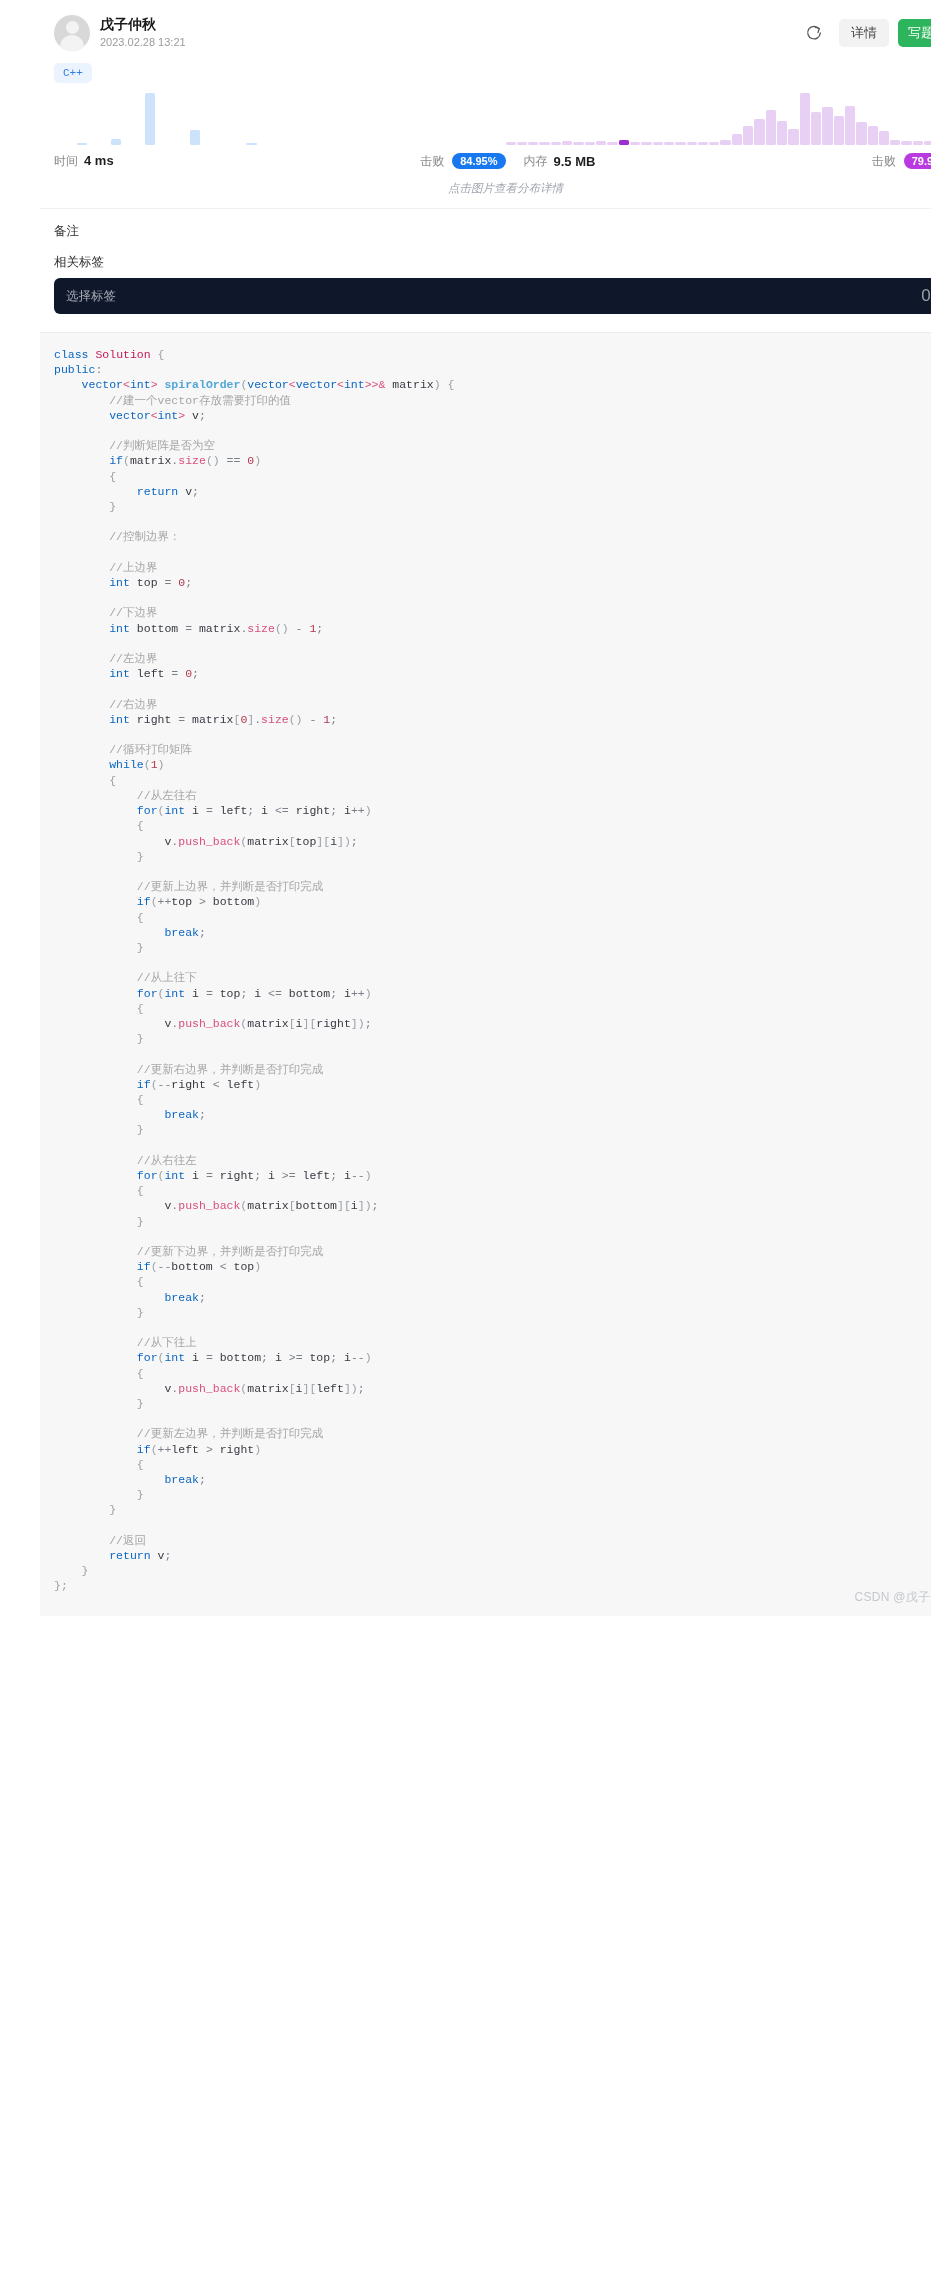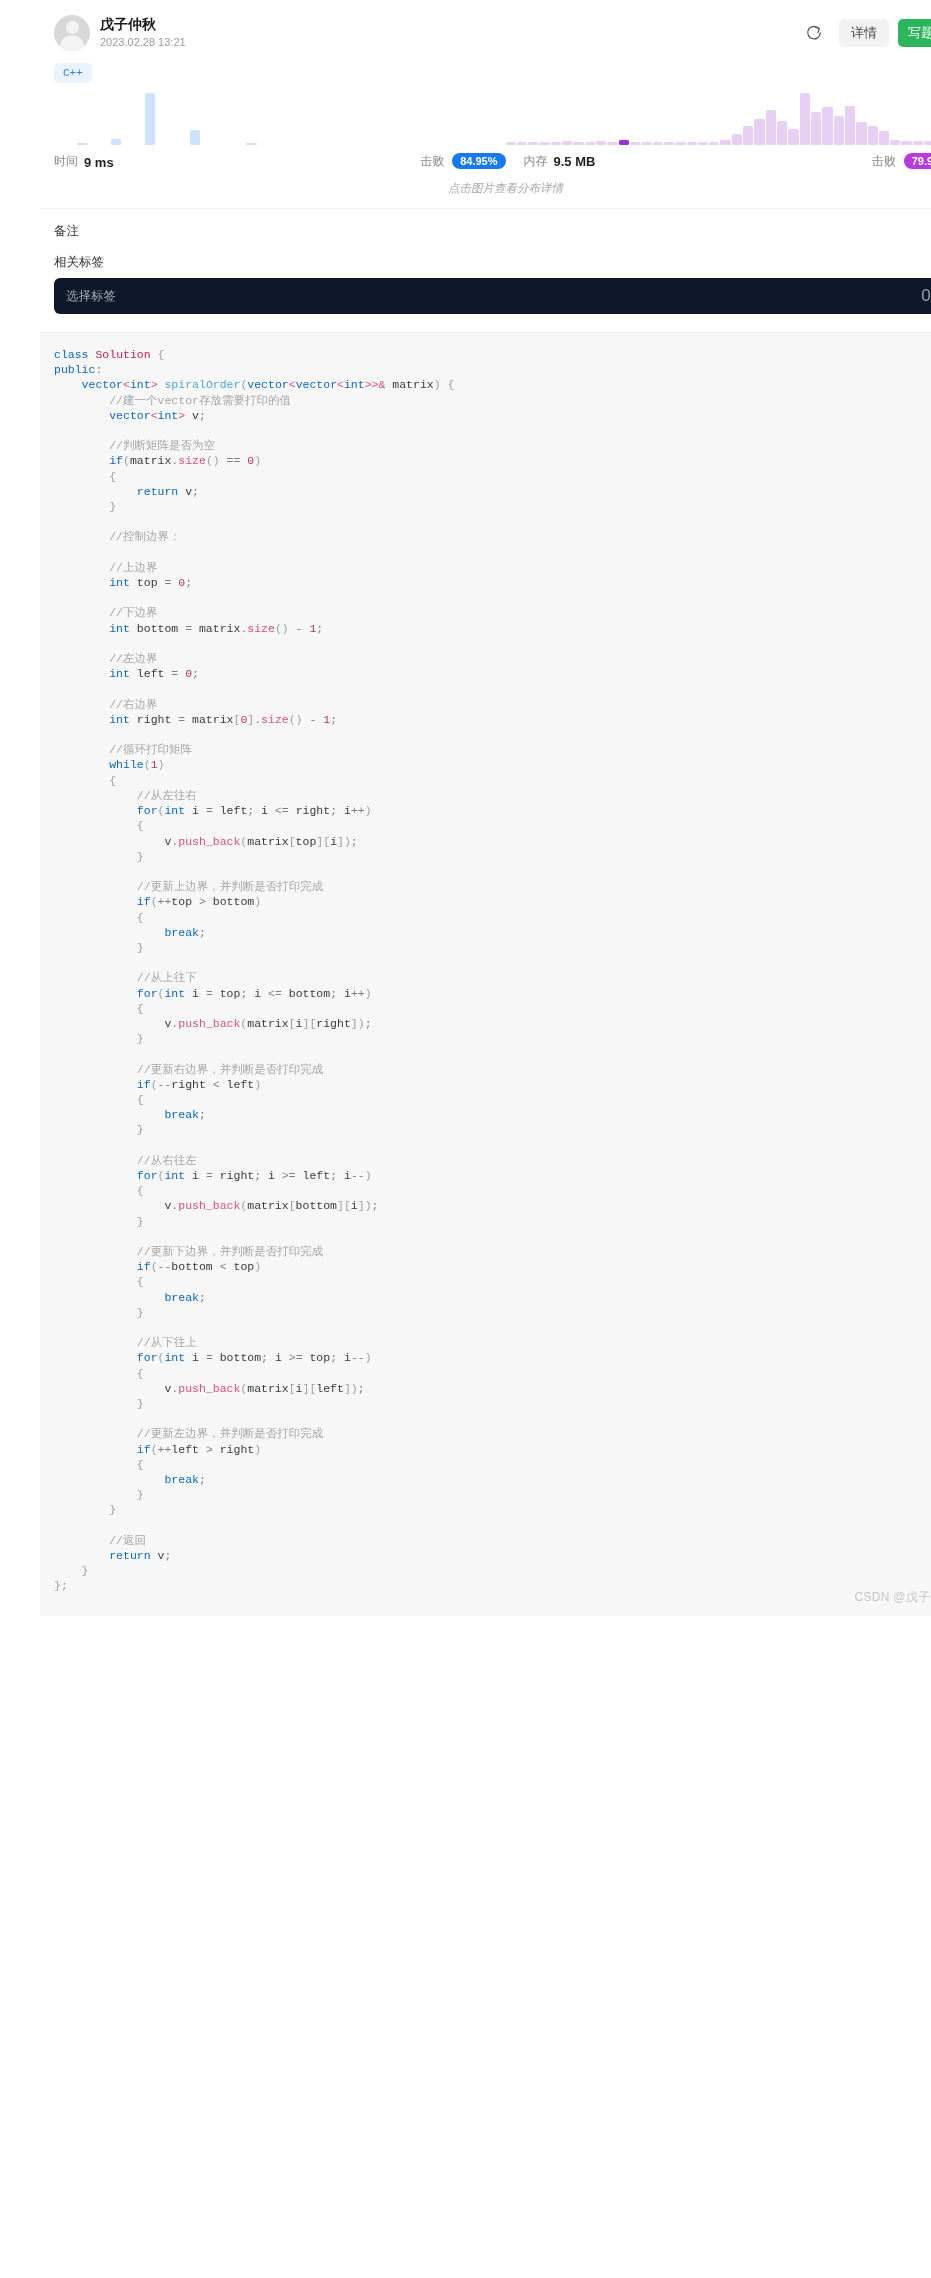--- a/index.html
+++ b/index.html
@@ -147,21 +147,21 @@
   .pill {
     color: #fff;
     font-size: 11px;
     font-weight: 700;
     border-radius: 9px;
     padding: 2px 8px;
     margin-left: 2px;
   }
   .pill-time { background: #1878f0; }
   .pill-mem  { background: #b93ae0; }
-  .stats-left { display: flex; align-items: flex-end; flex: 1 1 50%; }
+  .stats-left { display: flex; align-items: flex-start; flex: 1 1 50%; }
   .stats-right { display: flex; align-items: center; flex: 1 1 50%; }
   .beat-group { display: flex; align-items: center; margin-left: auto; }
   .mem-group { display: flex; align-items: center; }
 
   .chart-hint {
     text-align: center;
     font-size: 11.5px;
     color: #a0a5ad;
     padding: 10px 0 0 0;
     font-style: italic;
@@ -222,21 +222,21 @@
     font-size: 11.5px;
     line-height: 15.2px;
     color: #383a42;
     white-space: pre;
     overflow: hidden;
     tab-size: 4;
   }
   .kw  { color: #0a66c2; }      
   .typ { color: #0a66c2; }
   .cls { color: #c2185b; }      
-  .fn  { color: #4fa6d6; }      
+  .fn  { color: #4fa6d6; font-weight: bold; }      
   .fn2 { color: #d94f7a; }      
   .num { color: #b1374c; }      
   .cmt { color: #a6a6a6; }      
   .pun { color: #9aa0a6; }      
   .op  { color: #7a7f87; }      
   .id  { color: #383a42; }      
   .tpl { color: #d94f7a; }      
 
   .watermark {
     position: absolute;
@@ -363,21 +363,21 @@
           <div class="bar" style="height: 4px; background: rgb(232, 208, 245);"></div>
           <div class="bar" style="height: 3px; background: rgb(232, 208, 245);"></div>
           <div class="bar" style="height: 3px; background: rgb(232, 208, 245);"></div>
         </div>
     </div>
   </div>
 
   <div class="stats">
     <div class="stats-left">
       <span class="stat-label">时间</span>
-      <span class="stat-value">9 ms</span>
+      <span class="stat-value">4 ms</span>
       <span class="beat-group">
         <span class="stat-label">击败</span>
         <span class="pill pill-time">84.95%</span>
       </span>
     </div>
     <div class="stats-right">
       <span class="mem-group">
         <span class="stat-label" style="margin-left:18px">内存</span>
         <span class="stat-value">9.5 MB</span>
       </span>

